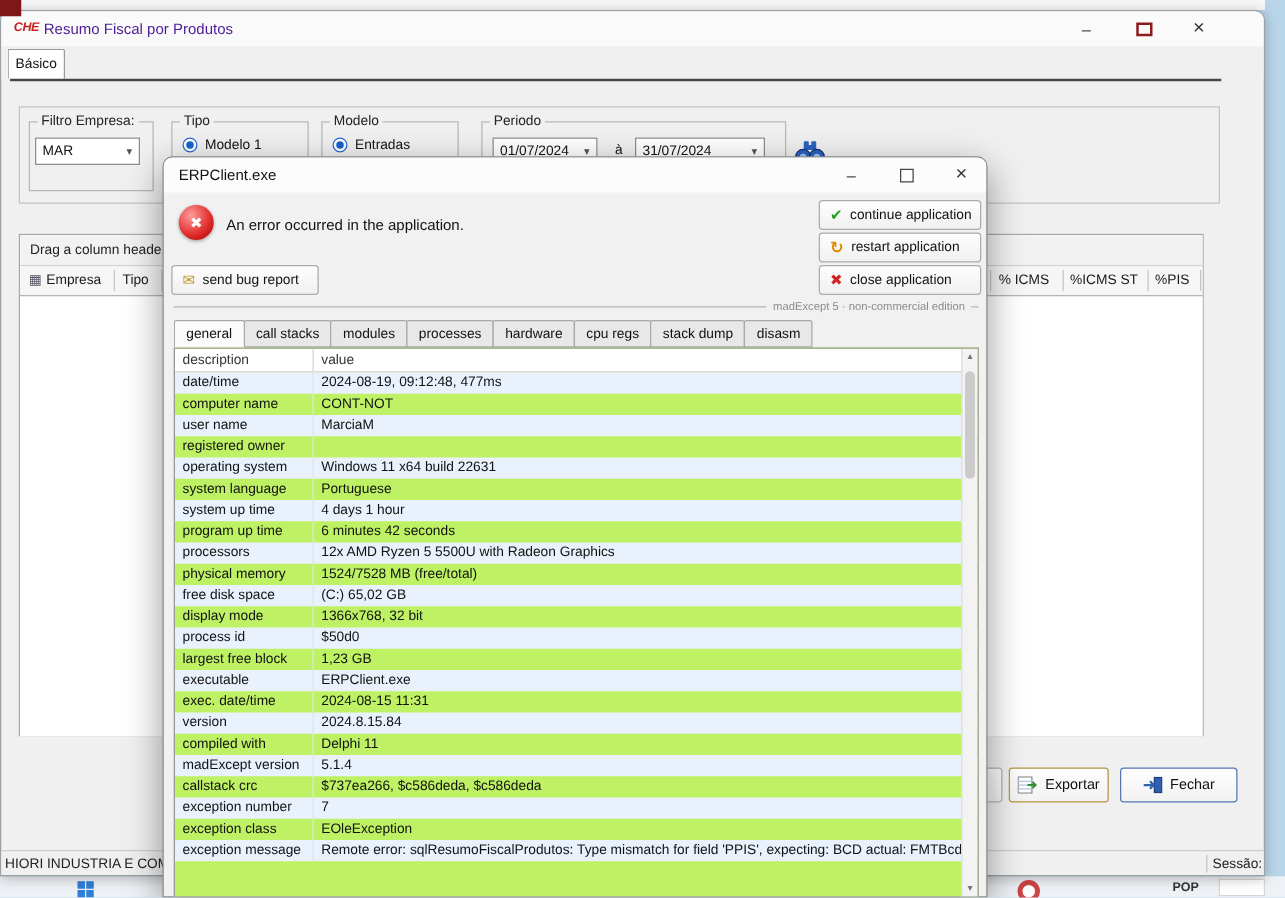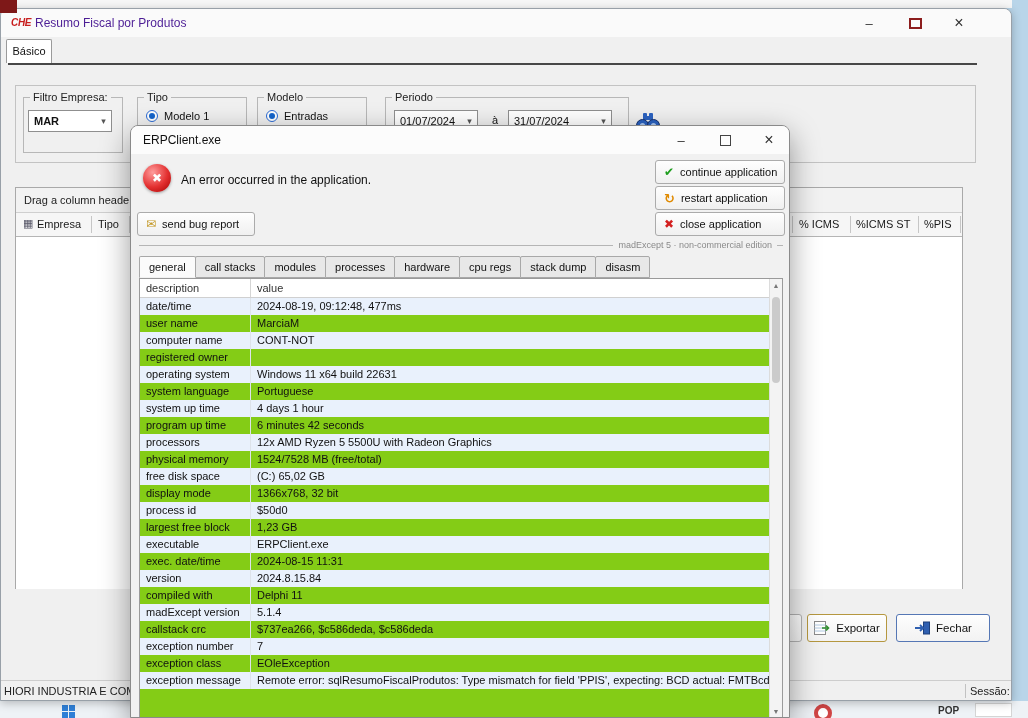--- a/index.html
+++ b/index.html
@@ -41,21 +41,21 @@
   .group { position:absolute; top:88px; height:56px; border:1px solid #b7b7b7; }
   .legend { position:absolute; top:-7px; left:6px; background:#f0f0f0; padding:0 3px; font-size:11px; line-height:12px; color:#222; white-space:nowrap; }
   .g-empresa { left:22px; width:100px; }
   .g-tipo { left:136px; width:110px; }
   .g-modelo { left:256px; width:110px; }
   .g-periodo { left:384px; width:244px; }
 
   .combo { position:absolute; background:#fff; border:1px solid #8f8f8f; display:flex; align-items:center; font-size:11px; height:22px; }
   .combo-val { flex:1; padding-left:5px; white-space:nowrap; overflow:hidden; }
   .combo-arrow { width:15px; text-align:center; color:#555; font-size:9px; }
-  .c-empresa { left:4px; top:12px; width:84px;font-weight:bold; }
+  .c-empresa { left:4px; top:12px; width:84px; }
   .c-date1 { left:8px; top:12px; width:84px; }
   .c-date2 { left:122px; top:12px; width:104px; }
   .a-label { position:absolute; left:106px; top:16px; font-size:11px; }
 
   .radio-row { position:absolute; left:8px; display:flex; align-items:center; gap:6px; height:14px; font-size:11px; white-space:nowrap; }
   .radio-row.r1 { top:11px; } .radio-row.r2 { top:27px; }
   .radio { display:inline-block; width:12px; height:12px; border:1px solid #6a6a6a; border-radius:50%; background:#fff; position:relative; flex:none; }
   .radio.sel { border-color:#2a6ad4; }
   .radio.sel::after { content:""; position:absolute; left:2px; top:2px; width:6px; height:6px; border-radius:50%; background:#1464cc; }
 
@@ -128,21 +128,21 @@
   .bline { flex:1; height:1px; background:#b5b5b5; }
   .bline.short { flex:0 0 6px; }
   .btext { margin:0 5px; font-size:9px; color:#8a8a8a; white-space:nowrap; }
 
   .dlg-tabs { position:absolute; left:8px; top:130px; display:flex; height:22px; }
   .dtab { padding:0 9px; line-height:20px; font-size:11px; color:#111; background:#e8e8e8;
     border:1px solid #a8a8a8; margin-right:-1px; border-radius:2px 2px 0 0; white-space:nowrap; }
   .dtab.active { background:#fbfbfb; position:relative; z-index:2; border-bottom:1px solid #f1f1f1; }
 
   .dlg-table { position:absolute; left:8px; top:152px; width:644px; height:441px;
-    background:#84cc16; border:1px solid #9a9a9a; overflow:hidden; }
+    background:#bef264; border:1px solid #9a9a9a; overflow:hidden; }
   .thead { display:flex; height:19px; line-height:18px; background:#fff; border-bottom:1px solid #d0d0d0; color:#333; }
   .th1 { width:111px; padding-left:6px; border-right:1px solid #d5d5d5; flex:none; }
   .th2 { flex:1; padding-left:6px; }
   .trow { display:flex; height:17px; line-height:17px; color:#111; }
   .trow:nth-child(odd) { background:#e9f1fc; }
   .td1 { width:111px; padding-left:6px; border-right:1px solid #dde3ea; flex:none; white-space:nowrap; overflow:hidden; }
   .td2 { flex:1; padding-left:6px; padding-right:16px; white-space:nowrap; overflow:hidden; }
   .vscroll { position:absolute; right:0; top:0; bottom:0; width:13px; background:#f3f3f3; border-left:1px solid #dcdcdc;
     display:flex; flex-direction:column; align-items:center; justify-content:space-between; font-size:7px; color:#777; padding:3px 0; }
   .sthumb { position:absolute; left:2px; top:18px; width:8px; height:86px; background:#cbcbcb; border-radius:4px; }
@@ -349,26 +349,26 @@
     <div class="thead">
       <span class="th1">description</span>
       <span class="th2">value</span>
     </div>
     <div class="trows">
       <div class="trow">
           <span class="td1">date/time</span>
           <span class="td2">2024-08-19, 09:12:48, 477ms</span>
         </div>
       <div class="trow">
+          <span class="td1">computer name</span>
+          <span class="td2">CONT-NOT</span>
+        </div>
+      <div class="trow">
           <span class="td1">user name</span>
           <span class="td2">MarciaM</span>
-        </div>
-      <div class="trow">
-          <span class="td1">computer name</span>
-          <span class="td2">CONT-NOT</span>
         </div>
       <div class="trow">
           <span class="td1">registered owner</span>
         </div>
       <div class="trow">
           <span class="td1">operating system</span>
           <span class="td2">Windows 11 x64 build 22631</span>
         </div>
       <div class="trow">
           <span class="td1">system language</span>

